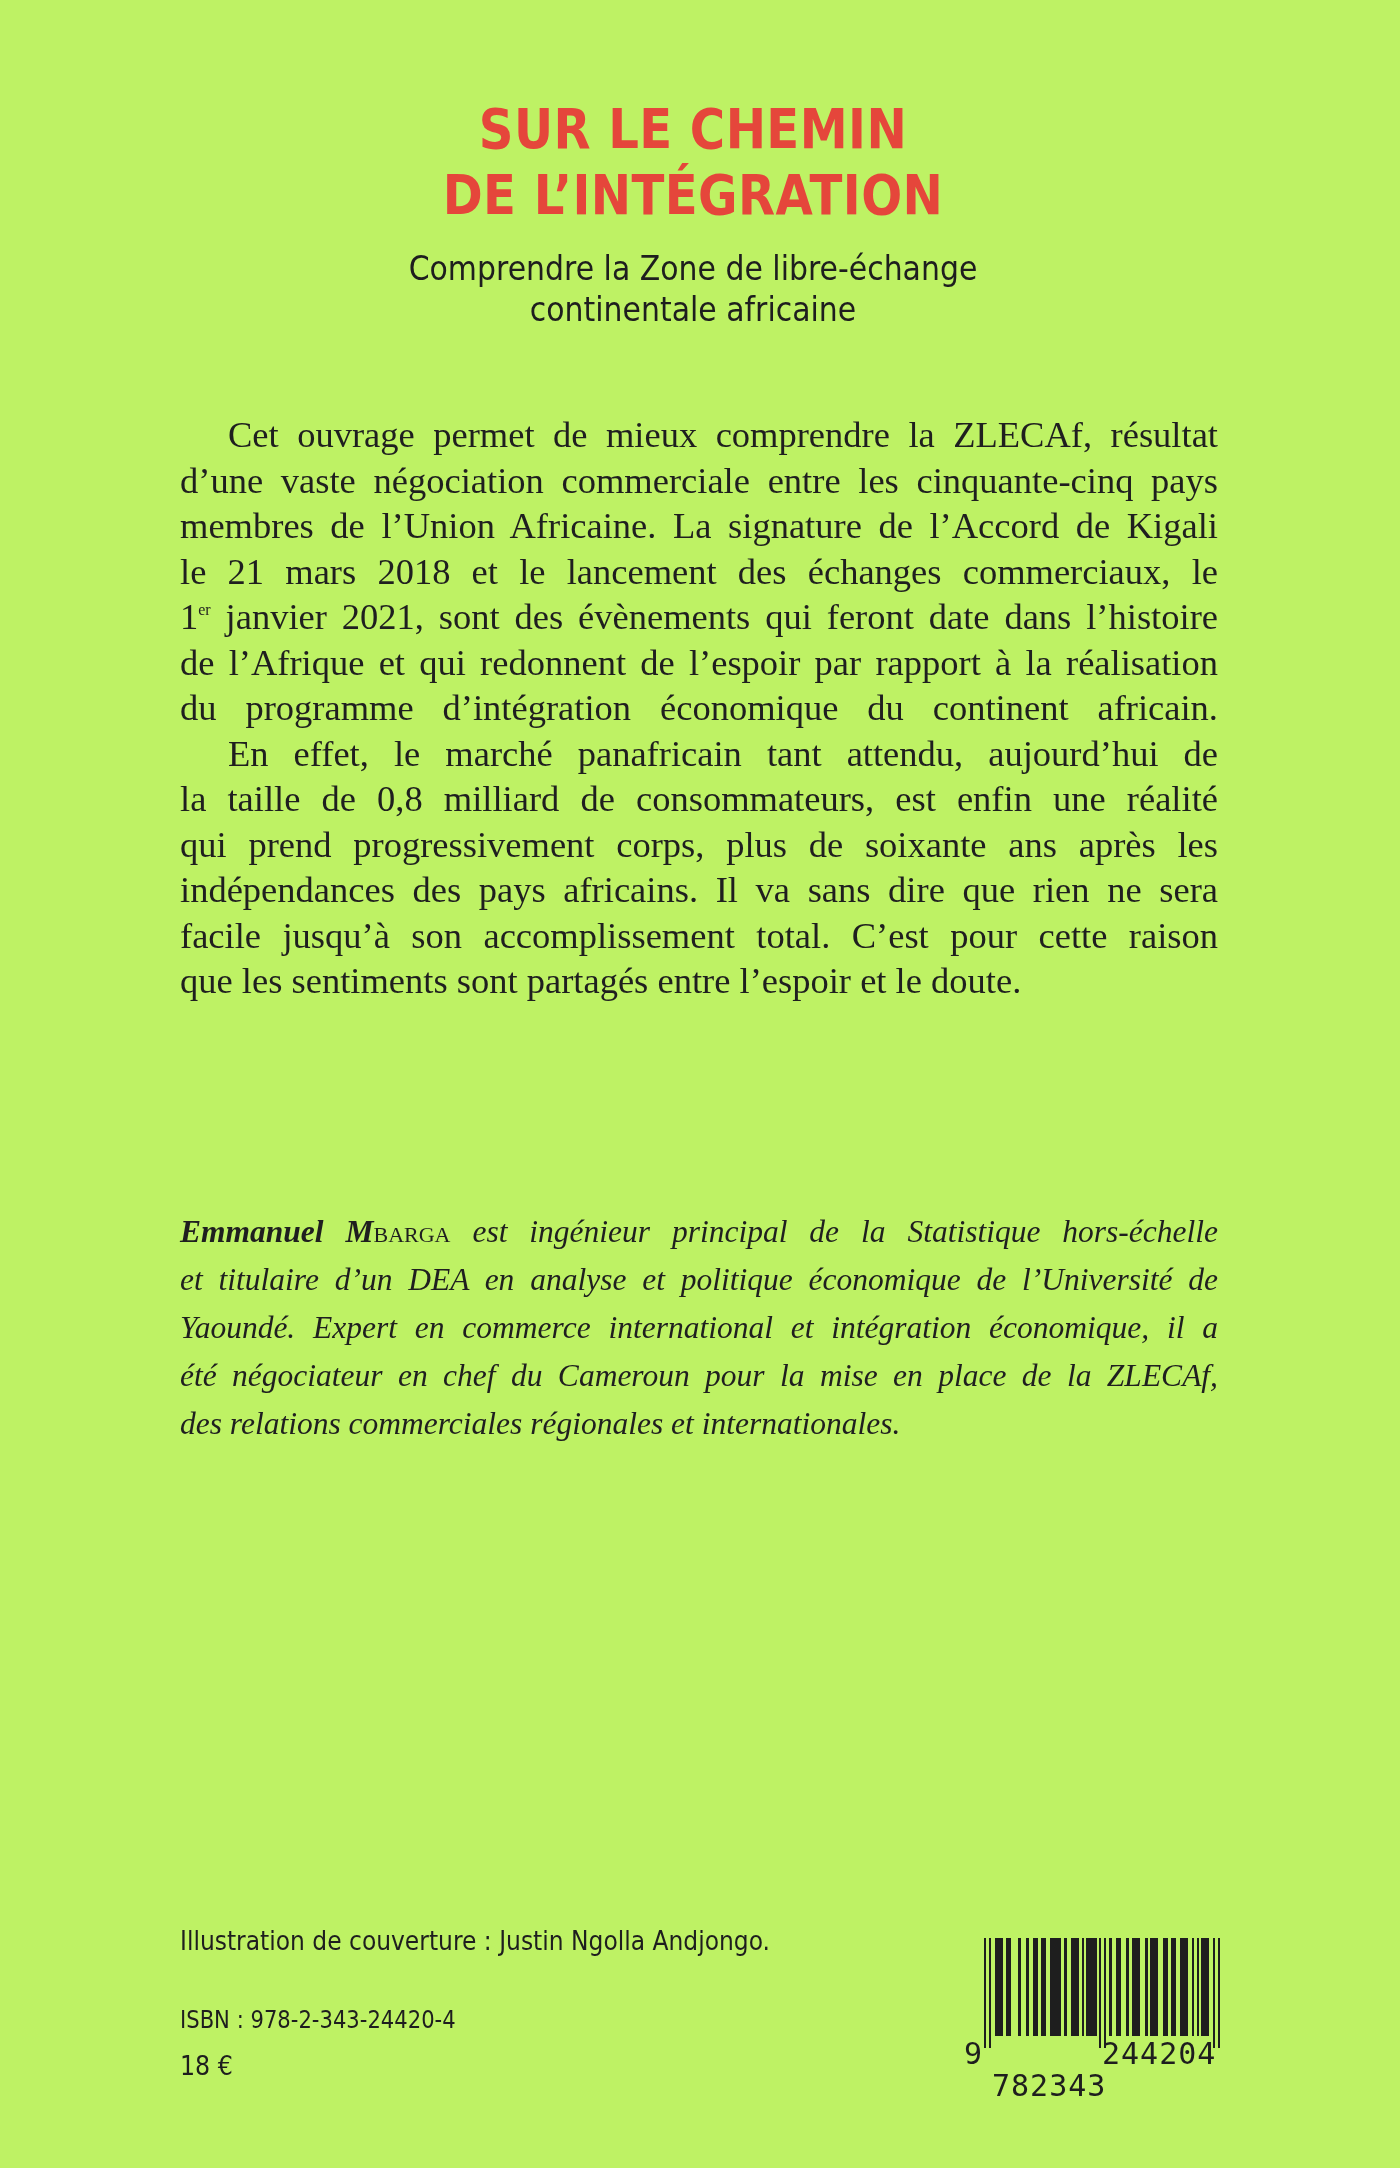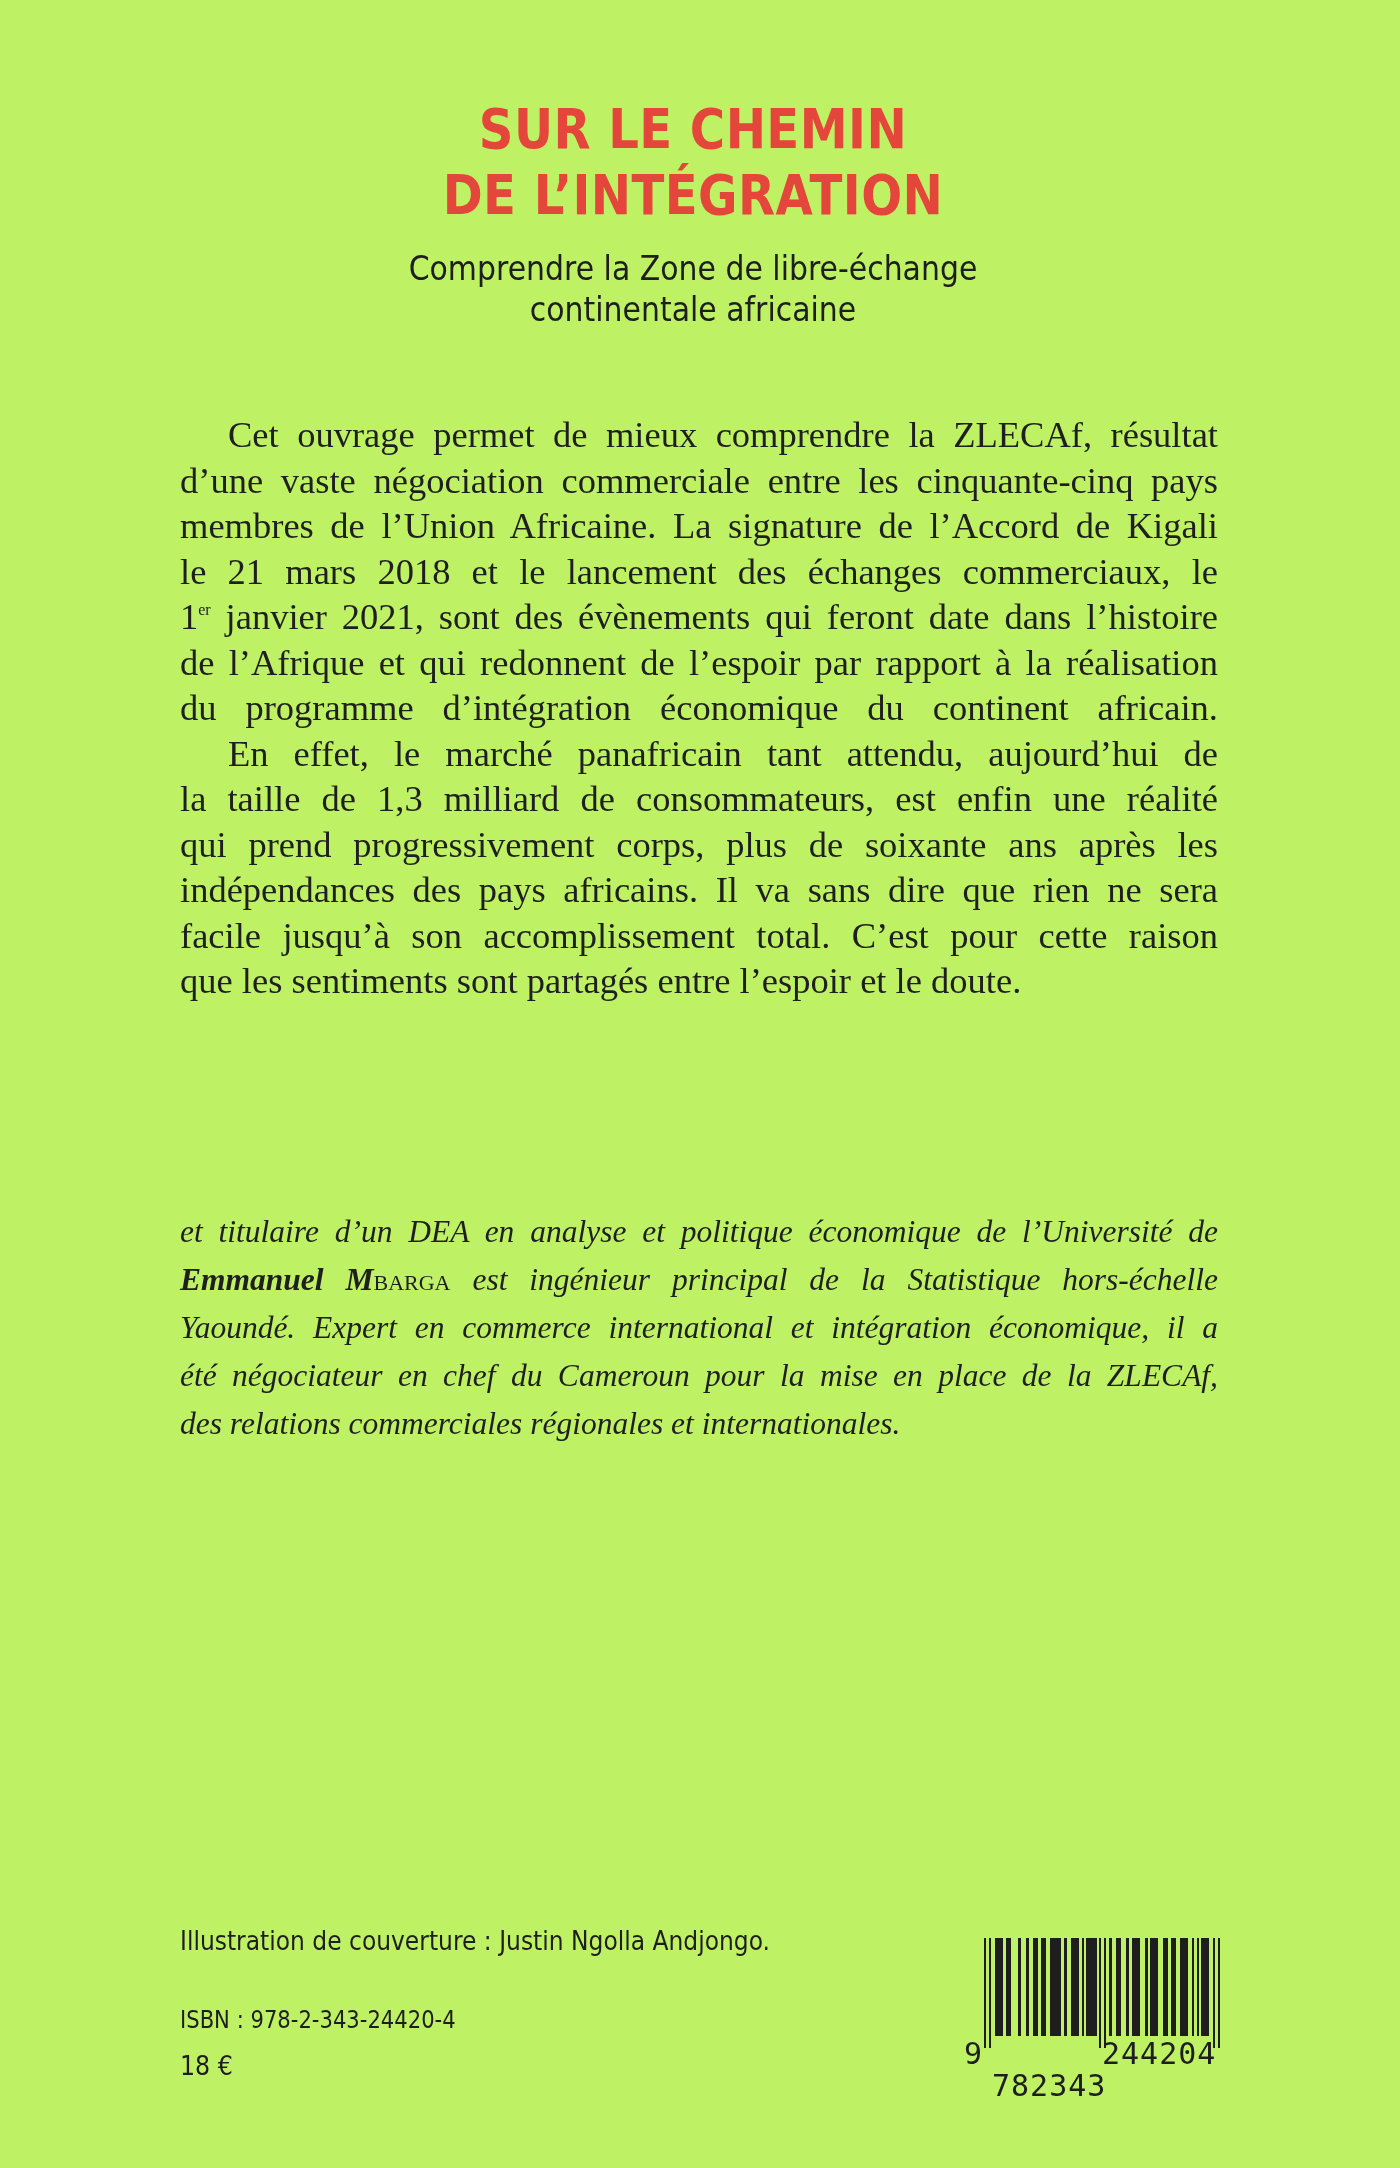--- a/index.html
+++ b/index.html
@@ -70,30 +70,30 @@
 
   <div class="body-text" style="top:412px;">
     <span class="line indent">Cet ouvrage permet de mieux comprendre la ZLECAf, résultat</span>
     <span class="line">d’une vaste négociation commerciale entre les cinquante-cinq pays</span>
     <span class="line">membres de l’Union Africaine. La signature de l’Accord de Kigali</span>
     <span class="line">le 21 mars 2018 et le lancement des échanges commerciaux, le</span>
     <span class="line"><span>1</span><sup class="ord">er</sup><span> janvier 2021, sont des évènements qui feront date dans l’histoire</span></span>
     <span class="line">de l’Afrique et qui redonnent de l’espoir par rapport à la réalisation</span>
     <span class="line">du programme d’intégration économique du continent africain.</span>
     <span class="line indent">En effet, le marché panafricain tant attendu, aujourd’hui de</span>
-    <span class="line">la taille de 1,3 milliard de consommateurs, est enfin une réalité</span>
+    <span class="line">la taille de 0,8 milliard de consommateurs, est enfin une réalité</span>
     <span class="line">qui prend progressivement corps, plus de soixante ans après les</span>
     <span class="line">indépendances des pays africains. Il va sans dire que rien ne sera</span>
     <span class="line">facile jusqu’à son accomplissement total. C’est pour cette raison</span>
     <span class="line last">que les sentiments sont partagés entre l’espoir et le doute.</span>
   </div>
 
   <div class="bio">
+    <span class="line"><span class="author-name">Emmanuel</span> <span class="author-name">M</span><span class="author-sc">barga</span><span> est ingénieur principal de la Statistique hors-échelle</span></span>
     <span class="line">et titulaire d’un DEA en analyse et politique économique de l’Université de</span>
-    <span class="line"><span class="author-name">Emmanuel</span> <span class="author-name">M</span><span class="author-sc">barga</span><span> est ingénieur principal de la Statistique hors-échelle</span></span>
     <span class="line">Yaoundé. Expert en commerce international et intégration économique, il a</span>
     <span class="line">été négociateur en chef du Cameroun pour la mise en place de la ZLECAf,</span>
     <span class="line last">des relations commerciales régionales et internationales.</span>
   </div>
 
   <div class="credit">Illustration de couverture : Justin Ngolla Andjongo.</div>
   <div class="isbn">ISBN : 978-2-343-24420-4</div>
   <div class="price">18 €</div>
 
   <div class="barcode">

